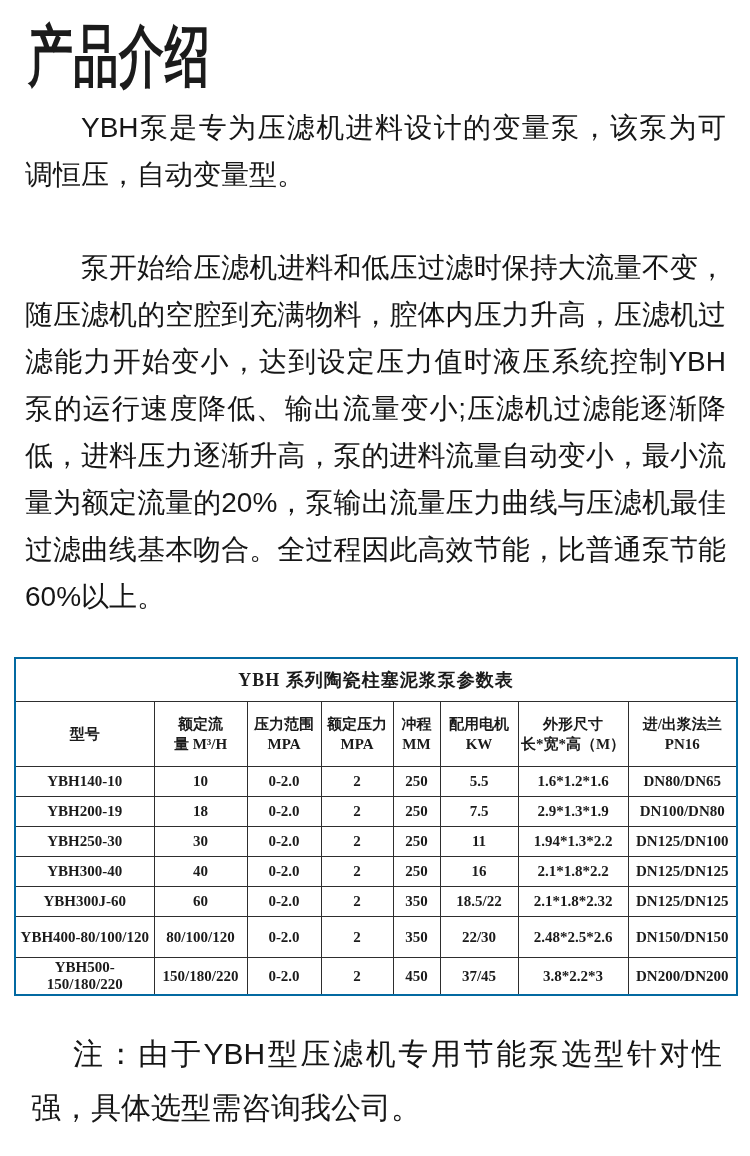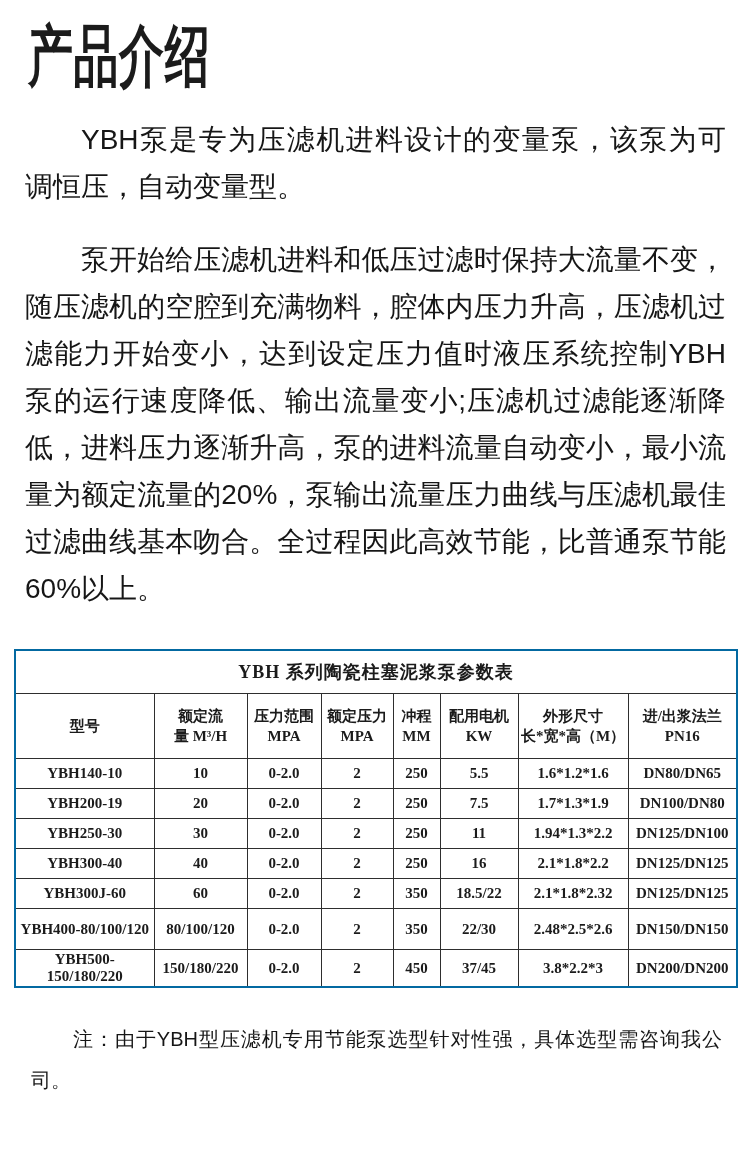--- a/index.html
+++ b/index.html
@@ -32,22 +32,22 @@
     letter-spacing: 1px;
   }
   .body-text {
     font-size: 28px;
     line-height: 47px;
     margin: 0 24px 0 25px;
     text-indent: 56px;
     text-align: justify;
     color: #161616;
   }
-  .p1 { margin-top: 20px; }
-  .p2 { margin-top: 26px; }
+  .p1 { margin-top: 8px; }
+  .p2 { margin-top: 46px; }
 
   .params-table {
     border-collapse: collapse;
     table-layout: fixed;
     width: 722px;
     margin: 37px 0 0 14px;
     font-family: "Liberation Serif", "DejaVu Serif", serif;
     font-weight: bold;
     color: #1b1b1b;
     border: 2px solid #0369a1;
@@ -72,22 +72,22 @@
     white-space: pre-line;
   }
   .params-table tbody td {
     height: 27px;
     font-size: 15px;
   }
   .params-table tbody tr:nth-child(6) td { height: 38px; }
   .params-table tbody tr:nth-child(7) td { height: 33px; }
 
   .note {
-    font-size: 20px;
-    line-height: 41px;
+    font-size: 30px;
+    line-height: 54px;
     margin: 31px 28px 0 31px;
     text-indent: 42px;
     text-align: justify;
     color: #161616;
   }
 </style>
 </head>
 <body>
 
 <div class="page">
@@ -137,26 +137,26 @@
           <td>10</td>
           <td>0-2.0</td>
           <td>2</td>
           <td>250</td>
           <td>5.5</td>
           <td>1.6*1.2*1.6</td>
           <td>DN80/DN65</td>
         </tr>
         <tr>
           <td>YBH200-19</td>
-          <td>20</td>
+          <td>18</td>
           <td>0-2.0</td>
           <td>2</td>
           <td>250</td>
           <td>7.5</td>
-          <td>1.7*1.3*1.9</td>
+          <td>2.9*1.3*1.9</td>
           <td>DN100/DN80</td>
         </tr>
         <tr>
           <td>YBH250-30</td>
           <td>30</td>
           <td>0-2.0</td>
           <td>2</td>
           <td>250</td>
           <td>11</td>
           <td>1.94*1.3*2.2</td>

